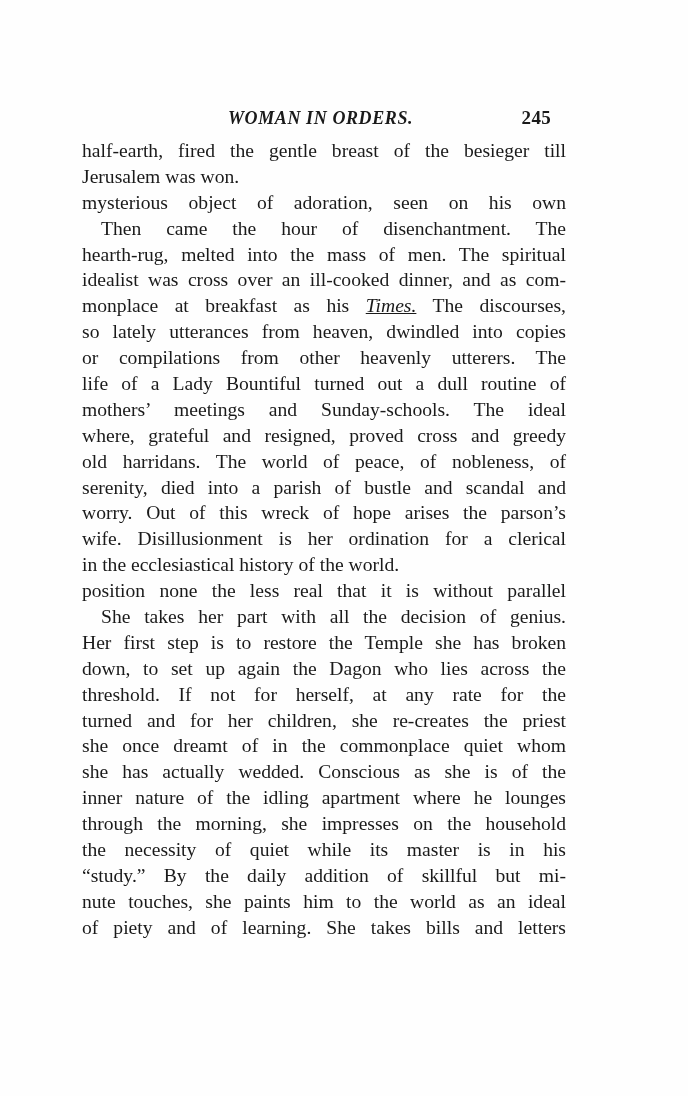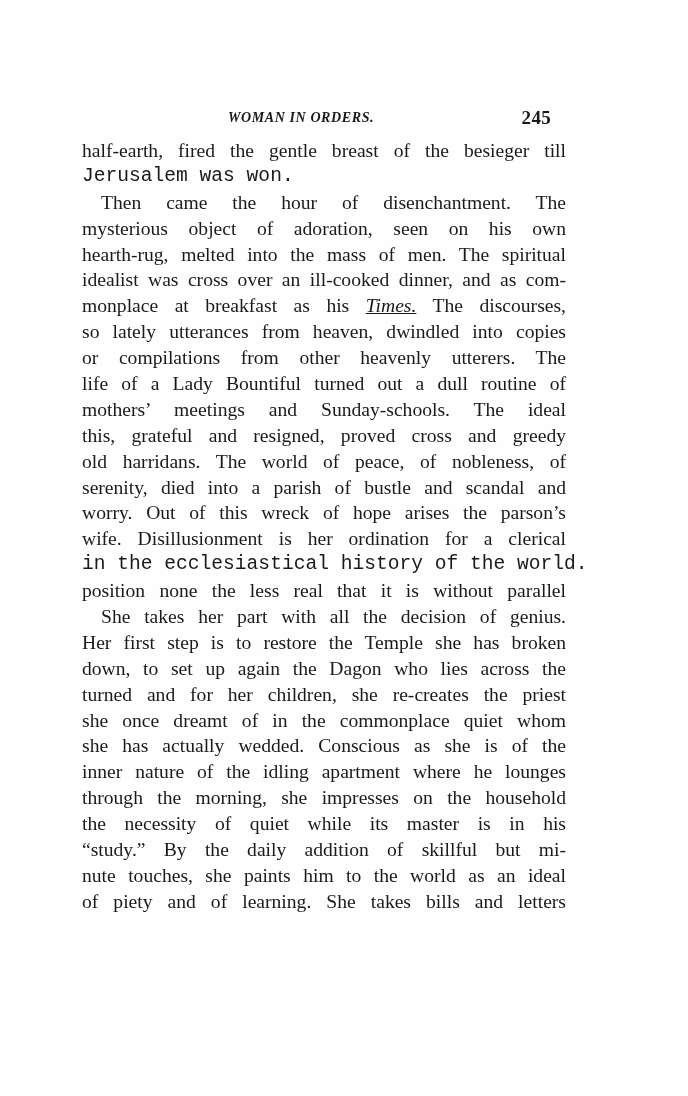--- a/index.html
+++ b/index.html
@@ -27,21 +27,21 @@
     font-size: 17px;
     line-height: 28px;
   }
   .running-title {
     position: absolute;
     left: 146px;
     top: 0;
     font-style: italic;
     font-weight: bold;
     letter-spacing: 0.6px;
-    font-size: 14px;
+    font-size: 18px;
     text-align: center;
   }
   .page-number {
     position: absolute;
     right: 15px;
     top: 0;
     font-size: 19px;
     font-weight: bold;
     letter-spacing: 0.3px;
   }
@@ -53,60 +53,60 @@
   .line {
     display: block;
     white-space: nowrap;
     text-align: justify;
     text-align-last: justify;
     height: 25.9px;
     overflow: visible;
   }
   .line.last {
     text-align-last: left;
-    font-family: Liberation Mono, monospace;
   }
   .line.indent {
     padding-left: 19px;
   }
   .ital {
     font-style: italic;
     text-decoration: underline;
   }
 </style>
 </head>
 <body>
 
 <div class="page">
   <div class="running-head">
     <span class="running-title">WOMAN IN ORDERS.</span>
     <span class="page-number">245</span>
   </div>
   <div class="body-text" id="body-text">
       <span class="line">half-earth, fired the gentle breast of the besieger till</span>
       <span class="line last">Jerusalem was won.</span>
+      <span class="line">mysterious object of adoration, seen on his own</span>
       <span class="line indent">Then came the hour of disenchantment.  The</span>
-      <span class="line">mysterious object of adoration, seen on his own</span>
       <span class="line">hearth-rug, melted into the mass of men. The spiritual</span>
       <span class="line">idealist was cross over an ill-cooked dinner, and as com-</span>
       <span class="line"><span>monplace at breakfast as his </span><span class="ital">Times.</span><span>  The discourses,</span></span>
       <span class="line">so lately utterances from heaven, dwindled into copies</span>
       <span class="line">or compilations from other heavenly utterers.  The</span>
       <span class="line">life of a Lady Bountiful turned out a dull routine of</span>
       <span class="line">mothers’ meetings and Sunday-schools.  The ideal</span>
-      <span class="line">this, grateful and resigned, proved cross and greedy</span>
+      <span class="line">where, grateful and resigned, proved cross and greedy</span>
       <span class="line">old harridans.  The world of peace, of nobleness, of</span>
       <span class="line">serenity, died into a parish of bustle and scandal and</span>
       <span class="line">worry.  Out of this wreck of hope arises the parson’s</span>
       <span class="line">wife.  Disillusionment is her ordination for a clerical</span>
       <span class="line last">in the ecclesiastical history of the world.</span>
       <span class="line">position none the less real that it is without parallel</span>
       <span class="line indent">She takes her part with all the decision of genius.</span>
       <span class="line">Her first step is to restore the Temple she has broken</span>
       <span class="line">down, to set up again the Dagon who lies across the</span>
+      <span class="line">threshold.  If not for herself, at any rate for the</span>
       <span class="line">turned and for her children, she re-creates the priest</span>
       <span class="line">she once dreamt of in the commonplace quiet whom</span>
       <span class="line">she has actually wedded.  Conscious as she is of the</span>
       <span class="line">inner nature of the idling apartment where he lounges</span>
       <span class="line">through the morning, she impresses on the household</span>
       <span class="line">the necessity of quiet while its master is in his</span>
       <span class="line">“study.”  By the daily addition of skillful but mi-</span>
       <span class="line">nute touches, she paints him to the world as an ideal</span>
       <span class="line">of piety and of learning.  She takes bills and letters</span>
     </div>

